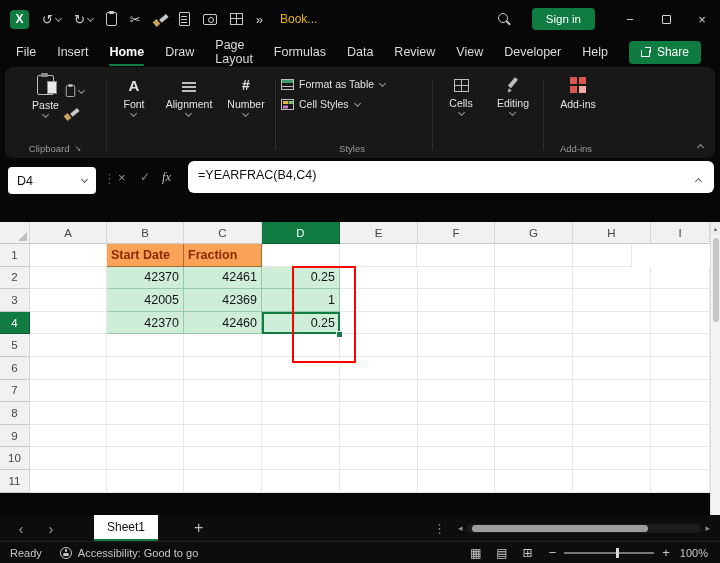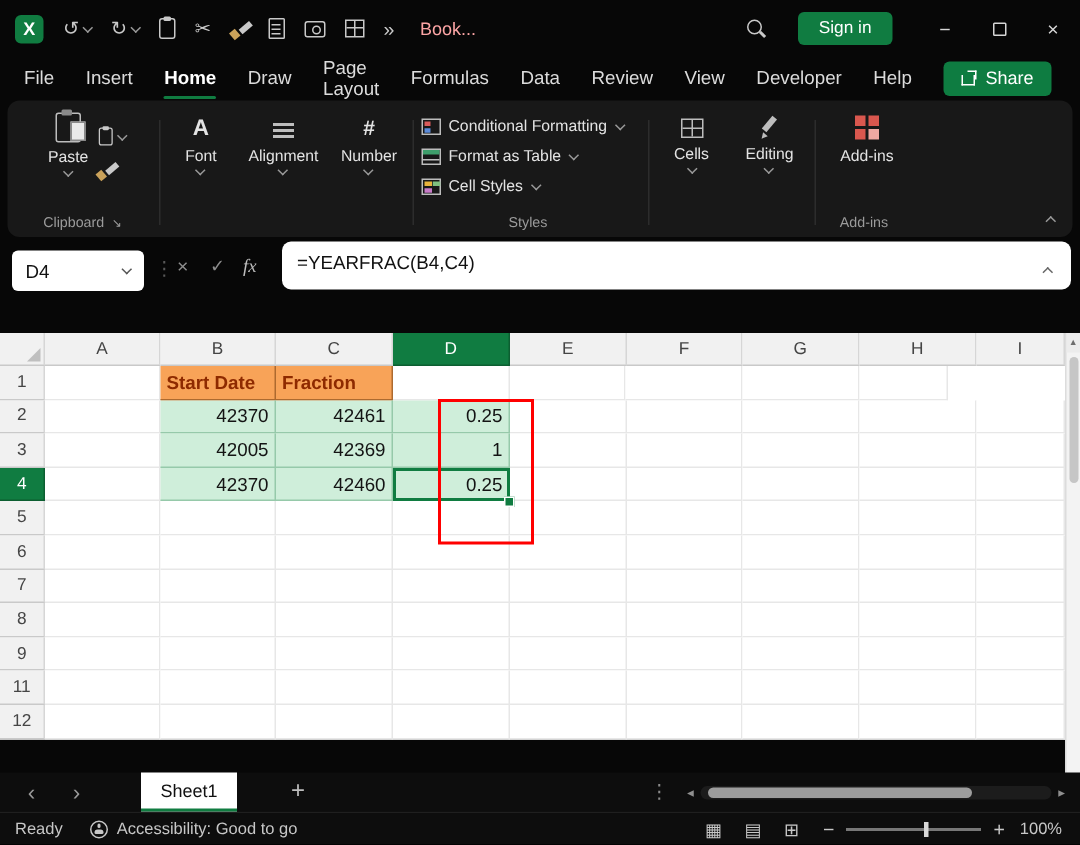--- a/index.html
+++ b/index.html
@@ -21,21 +21,21 @@
 .i-doc{width:11px;height:14px;border:1.3px solid #c9c9c9;border-radius:1px;position:relative}
 .i-doc::before{content:"";position:absolute;left:1.5px;top:3px;width:6px;height:1.2px;background:#c9c9c9;box-shadow:0 3px 0 #c9c9c9,0 6px 0 #c9c9c9}
 .i-camera{width:14px;height:11px;border:1.3px solid #c9c9c9;border-radius:2px;position:relative}
 .i-camera::before{content:"";position:absolute;left:4px;top:2px;width:4px;height:4px;border:1.2px solid #c9c9c9;border-radius:50%}
 .i-table{width:13px;height:12px;border:1.3px solid #c9c9c9;position:relative}
 .i-table::before{content:"";position:absolute;left:0;right:0;top:3.5px;height:1.2px;background:#c9c9c9}
 .i-table::after{content:"";position:absolute;top:0;bottom:0;left:5.5px;width:1.2px;background:#c9c9c9}
 .i-search{width:13px;height:13px;position:relative;margin-right:4px}
 .i-search::before{content:"";position:absolute;left:0;top:0;width:8px;height:8px;border:1.5px solid #c9c9c9;border-radius:50%}
 .i-search::after{content:"";position:absolute;width:5px;height:1.5px;background:#c9c9c9;right:0;bottom:2px;transform:rotate(45deg)}
-.doc-name{font-size:12px;color:#fca5a5;margin-left:4px}
+.doc-name{font-size:12px;color:#eab308;margin-left:4px}
 .signin{background:var(--accent-green,#107C41);color:#fff;font-size:11.5px;padding:5px 14px;border-radius:4px;margin:0 4px}
 .winctl{display:flex;align-items:center}
 .winbtn{width:36px;height:38px;display:flex;align-items:center;justify-content:center;font-size:13px;color:#d6d6d6}
 .i-maxbox{width:9px;height:9px;border:1.2px solid #d6d6d6;border-radius:1px}
 .spacer{flex:1}
 
 
 .menubar{position:absolute;left:0;top:38px;width:601px;height:28px;display:flex;align-items:center;padding-left:16px;gap:21px;font-size:12.5px;color:#dcdcdc}
 .menu-item{position:relative;padding:4px 0}
 .menu-item.active{color:#fff;font-weight:bold}
@@ -249,25 +249,20 @@
       <div class="bigbtn">
         <span class="ico-num">#</span>
         <span>Number</span>
         <span class="chev"></span>
       </div>
     </div>
     <div class="rsep"></div>
     <div class="rgroup g-styles">
       <div class="stylecol">
         <span class="stylebtn">
-            <span class="ico-cf"></span>
-            <span>Conditional Formatting</span>
-            <span class="chev"></span>
-          </span>
-        <span class="stylebtn">
             <span class="ico-ftable"></span>
             <span>Format as Table</span>
             <span class="chev"></span>
           </span>
         <span class="stylebtn">
             <span class="ico-cstyles"></span>
             <span>Cell Styles</span>
             <span class="chev"></span>
           </span>
       </div>
@@ -432,33 +427,33 @@
         <div class="cell c2"></div>
         <div class="cell c3"></div>
         <div class="cell c4"></div>
         <div class="cell c5"></div>
         <div class="cell c6"></div>
         <div class="cell c7"></div>
         <div class="cell c8"></div>
         <div class="cell c9"></div>
     </div>
     <div class="row">
+      <div class="rh c0">10</div>
+      <div class="cell c1"></div>
+        <div class="cell c2"></div>
+        <div class="cell c3"></div>
+        <div class="cell c4"></div>
+        <div class="cell c5"></div>
+        <div class="cell c6"></div>
+        <div class="cell c7"></div>
+        <div class="cell c8"></div>
+        <div class="cell c9"></div>
+    </div>
+    <div class="row">
       <div class="rh c0">11</div>
-      <div class="cell c1"></div>
-        <div class="cell c2"></div>
-        <div class="cell c3"></div>
-        <div class="cell c4"></div>
-        <div class="cell c5"></div>
-        <div class="cell c6"></div>
-        <div class="cell c7"></div>
-        <div class="cell c8"></div>
-        <div class="cell c9"></div>
-    </div>
-    <div class="row">
-      <div class="rh c0">12</div>
       <div class="cell c1"></div>
         <div class="cell c2"></div>
         <div class="cell c3"></div>
         <div class="cell c4"></div>
         <div class="cell c5"></div>
         <div class="cell c6"></div>
         <div class="cell c7"></div>
         <div class="cell c8"></div>
         <div class="cell c9"></div>
     </div>

